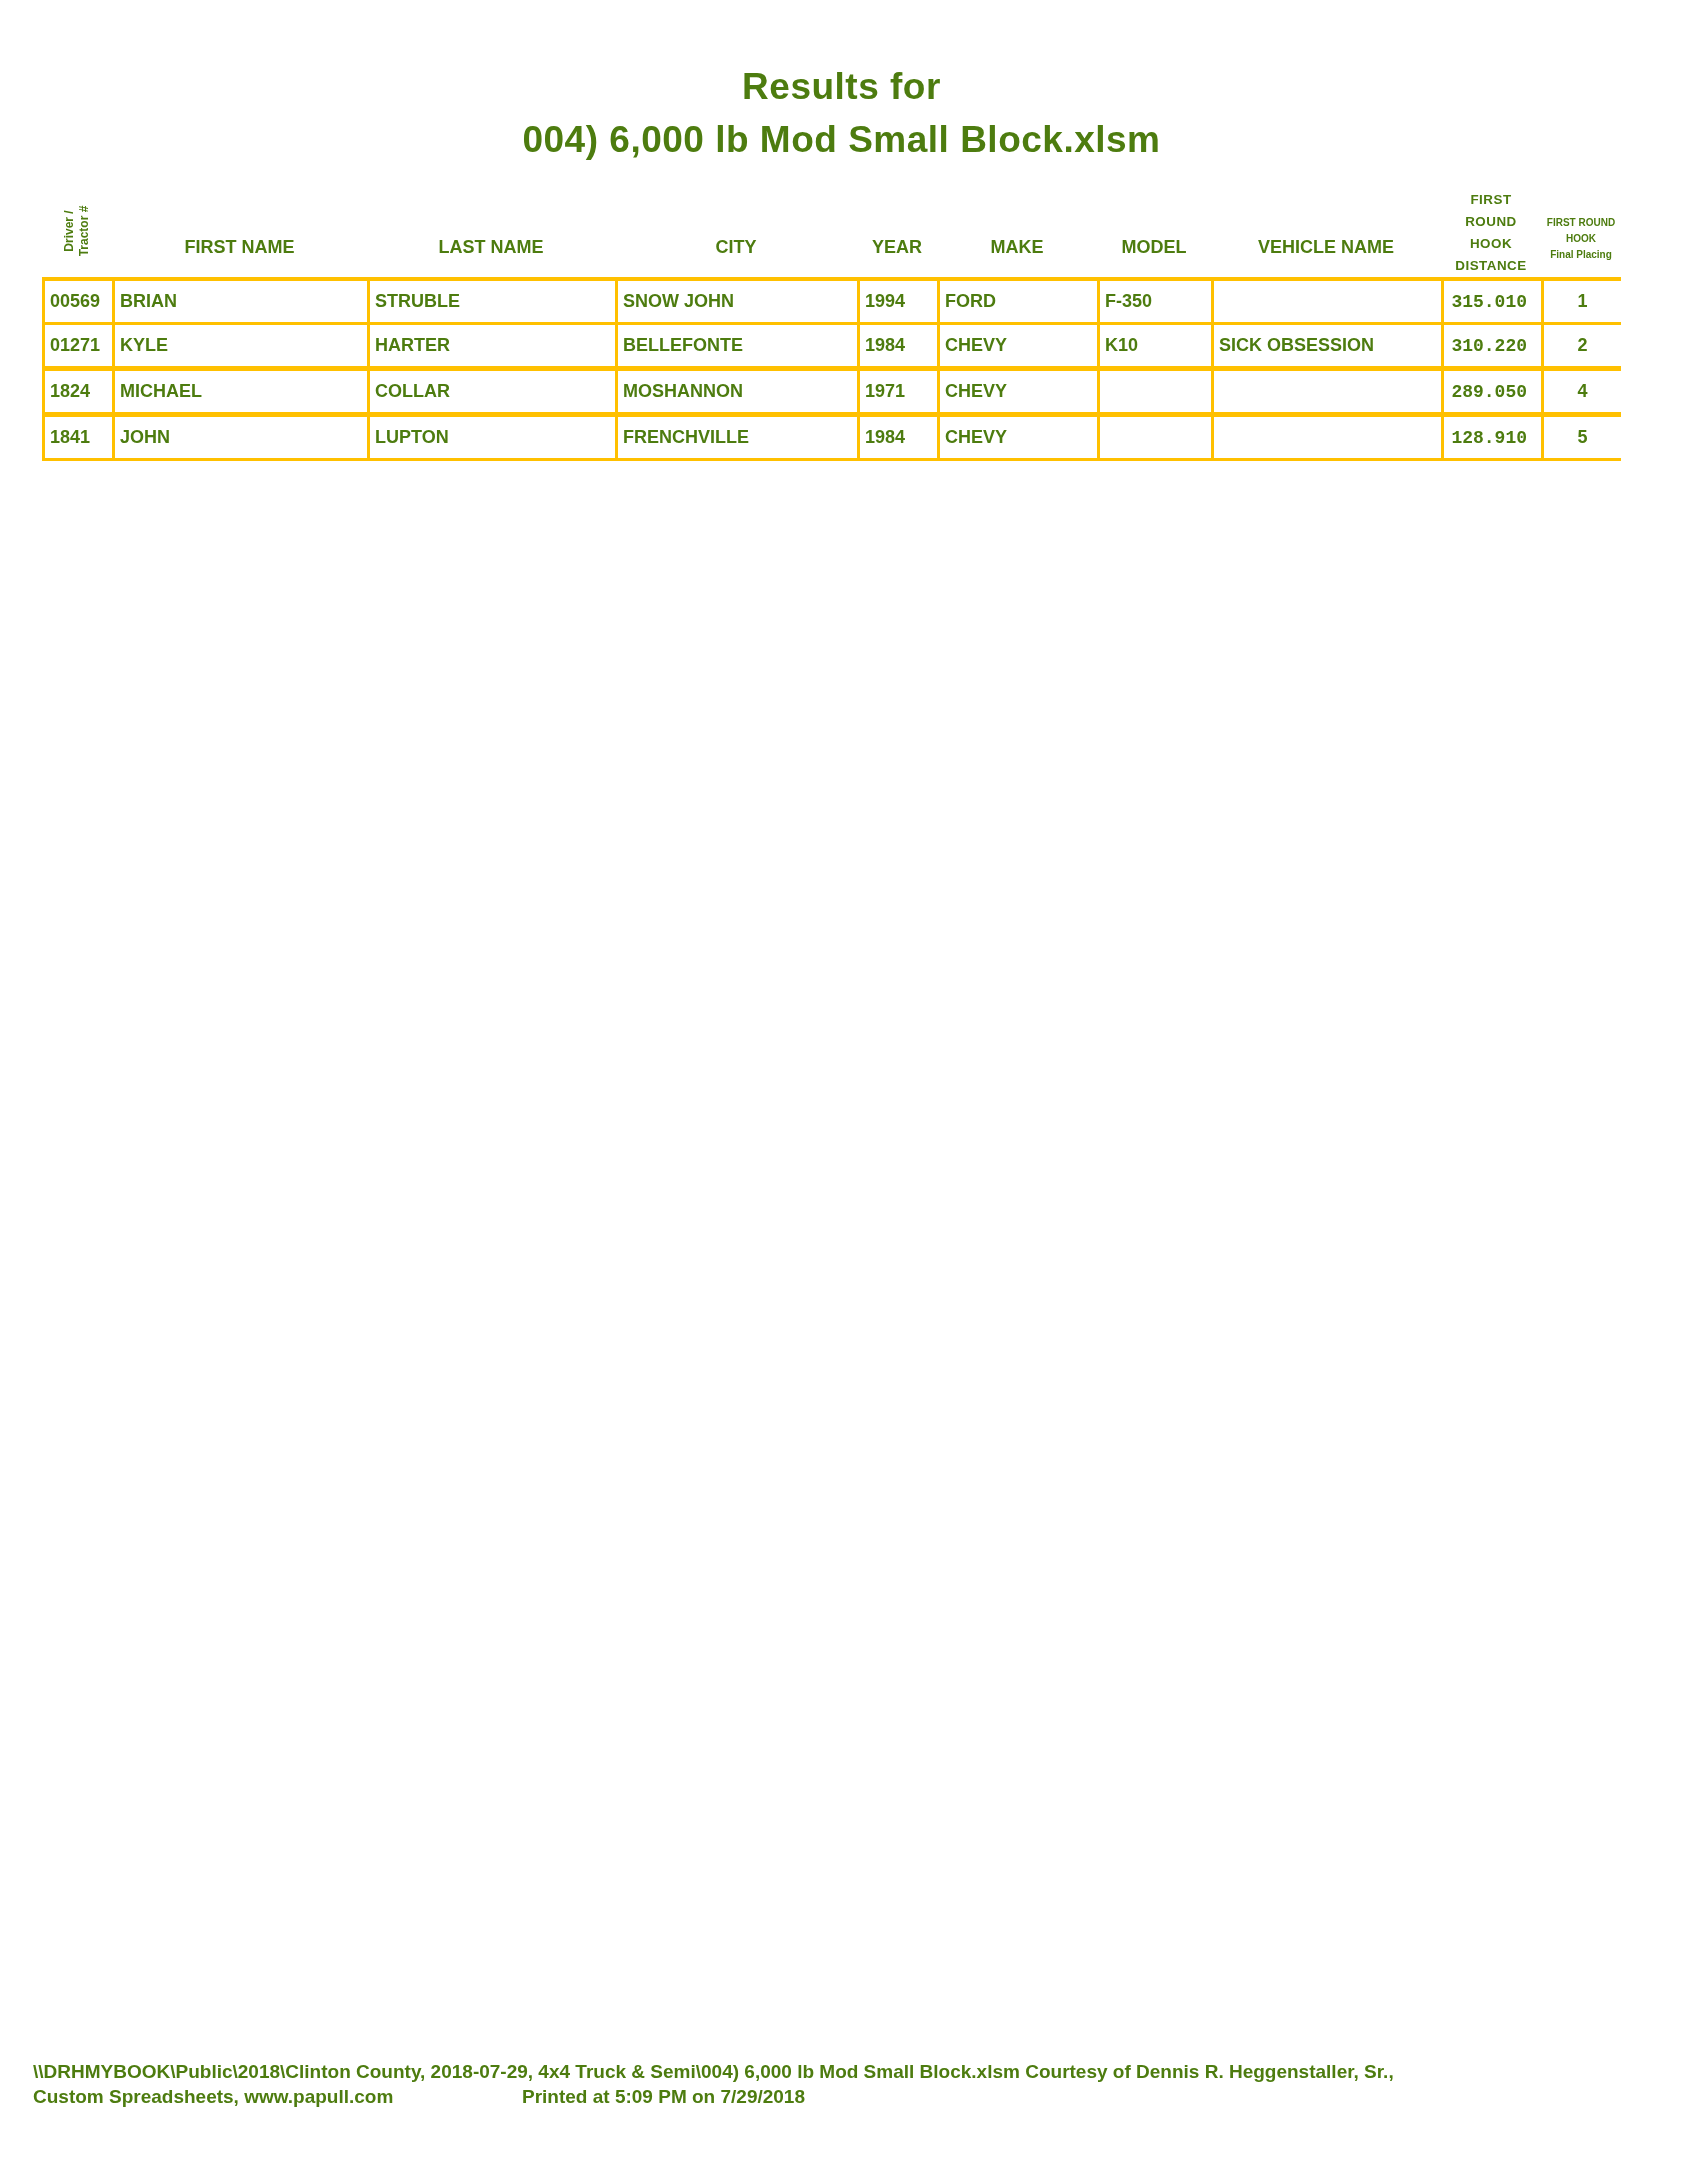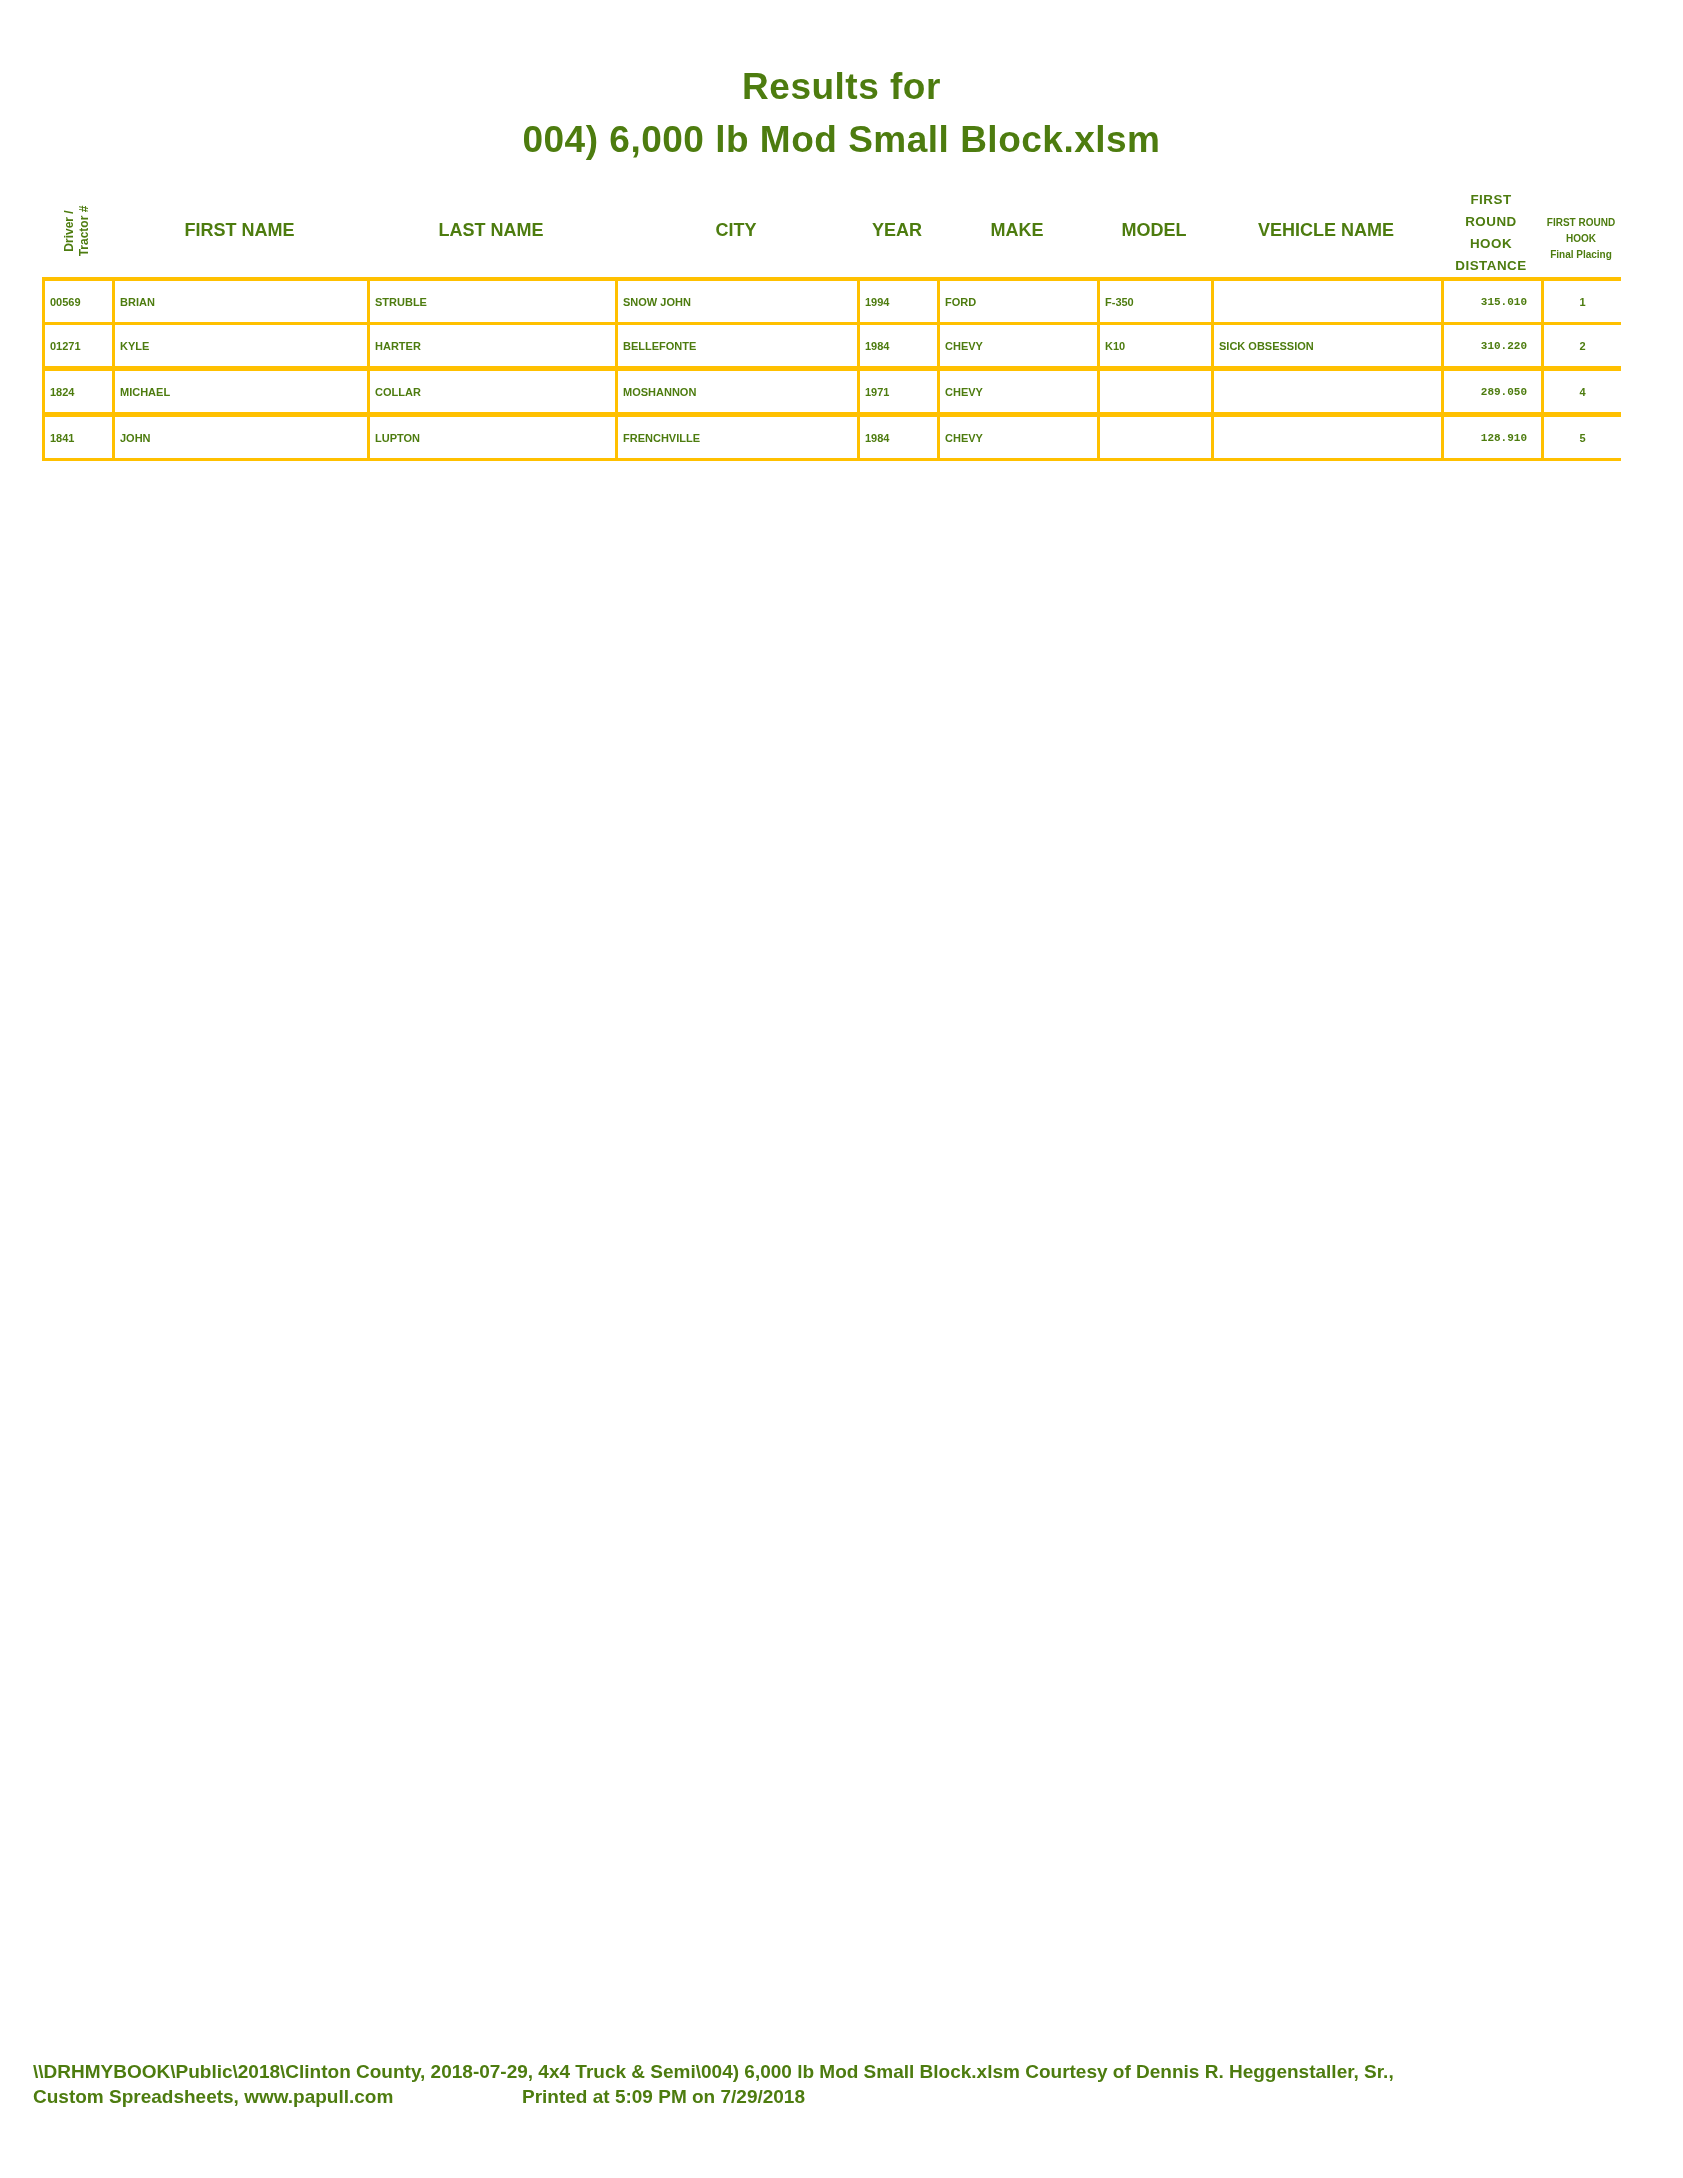--- a/index.html
+++ b/index.html
@@ -44,21 +44,21 @@
     align-items: flex-end;
   }
   .hcell {
     box-sizing: border-box;
     text-align: center;
     flex: 0 0 auto;
   }
   .hcell-single {
     font-size: 18px;
     line-height: 21px;
-    margin-bottom: 36px;
+    margin-bottom: 19px;
     white-space: nowrap;
   }
   .hcell-driver {
     position: relative;
     align-self: stretch;
   }
   .driver-rot {
     position: absolute;
     left: 50%;
     top: 50%;
@@ -104,21 +104,21 @@
     height: 41px;
     border-bottom: 3px solid #FFC000;
   }
   .trow.row-first { border-top: 4px solid #FFC000; }
   .trow.thick-sep { border-bottom-width: 5px; }
   .tcell {
     box-sizing: border-box;
     border-left: 3px solid #FFC000;
     display: flex;
     align-items: center;
-    font-size: 11px;
+    font-size: 18px;
     padding: 0 5px;
     white-space: nowrap;
     overflow: hidden;
   }
   .tcell-right  { justify-content: flex-end; padding-right: 14px; font-family: Liberation Mono, monospace; }
   .tcell-center { justify-content: center; }
 
   
   .footer {
     position: absolute;

